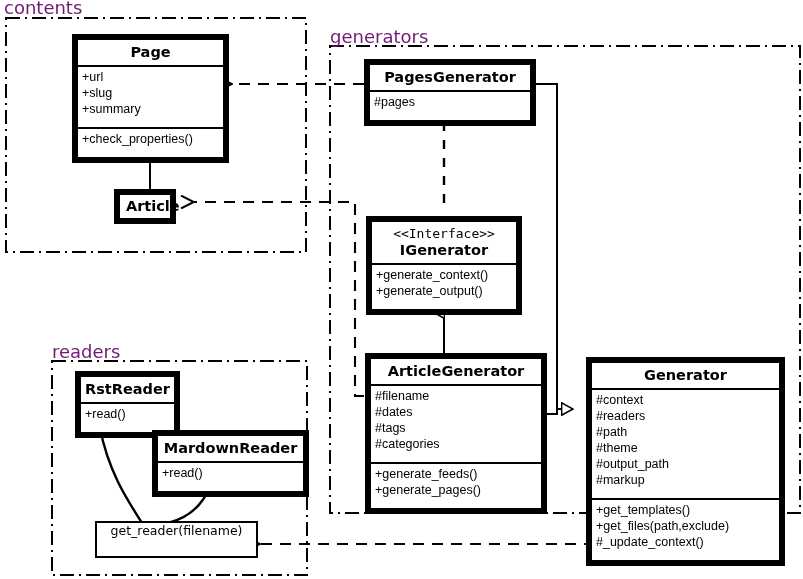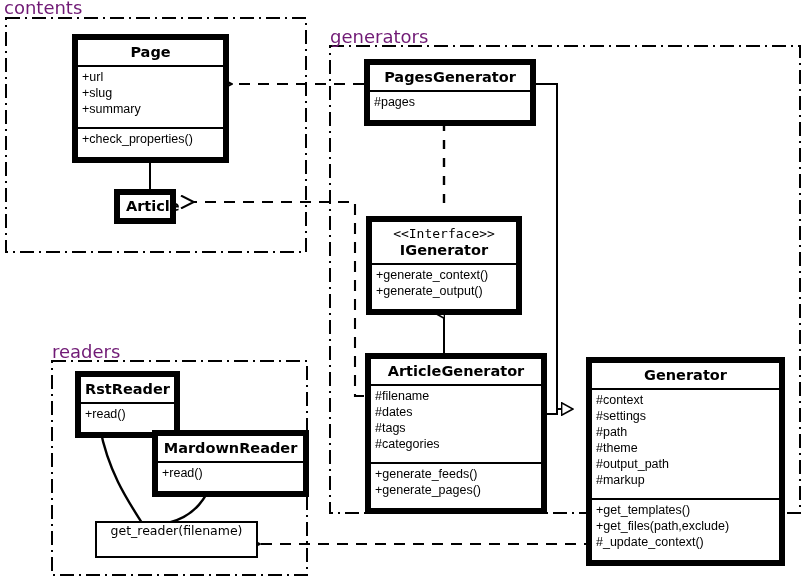--- a/index.html
+++ b/index.html
@@ -124,21 +124,21 @@
     <div class="sep members">
       <div>+generate_feeds()</div>
       <div>+generate_pages()</div>
     </div>
   </div>
 
   <div class="cls" style="left:586px;top:321px;width:199px;margin-top:36px;">
     <div class="name">Generator</div>
     <div class="sep members">
       <div>#context</div>
-      <div>#settings</div>
+      <div>#readers</div>
       <div>#path</div>
       <div>#theme</div>
       <div>#output_path</div>
       <div>#markup</div>
     </div>
     <div class="sep members">
       <div>+get_templates()</div>
       <div>+get_files(path,exclude)</div>
       <div>#_update_context()</div>
     </div>

